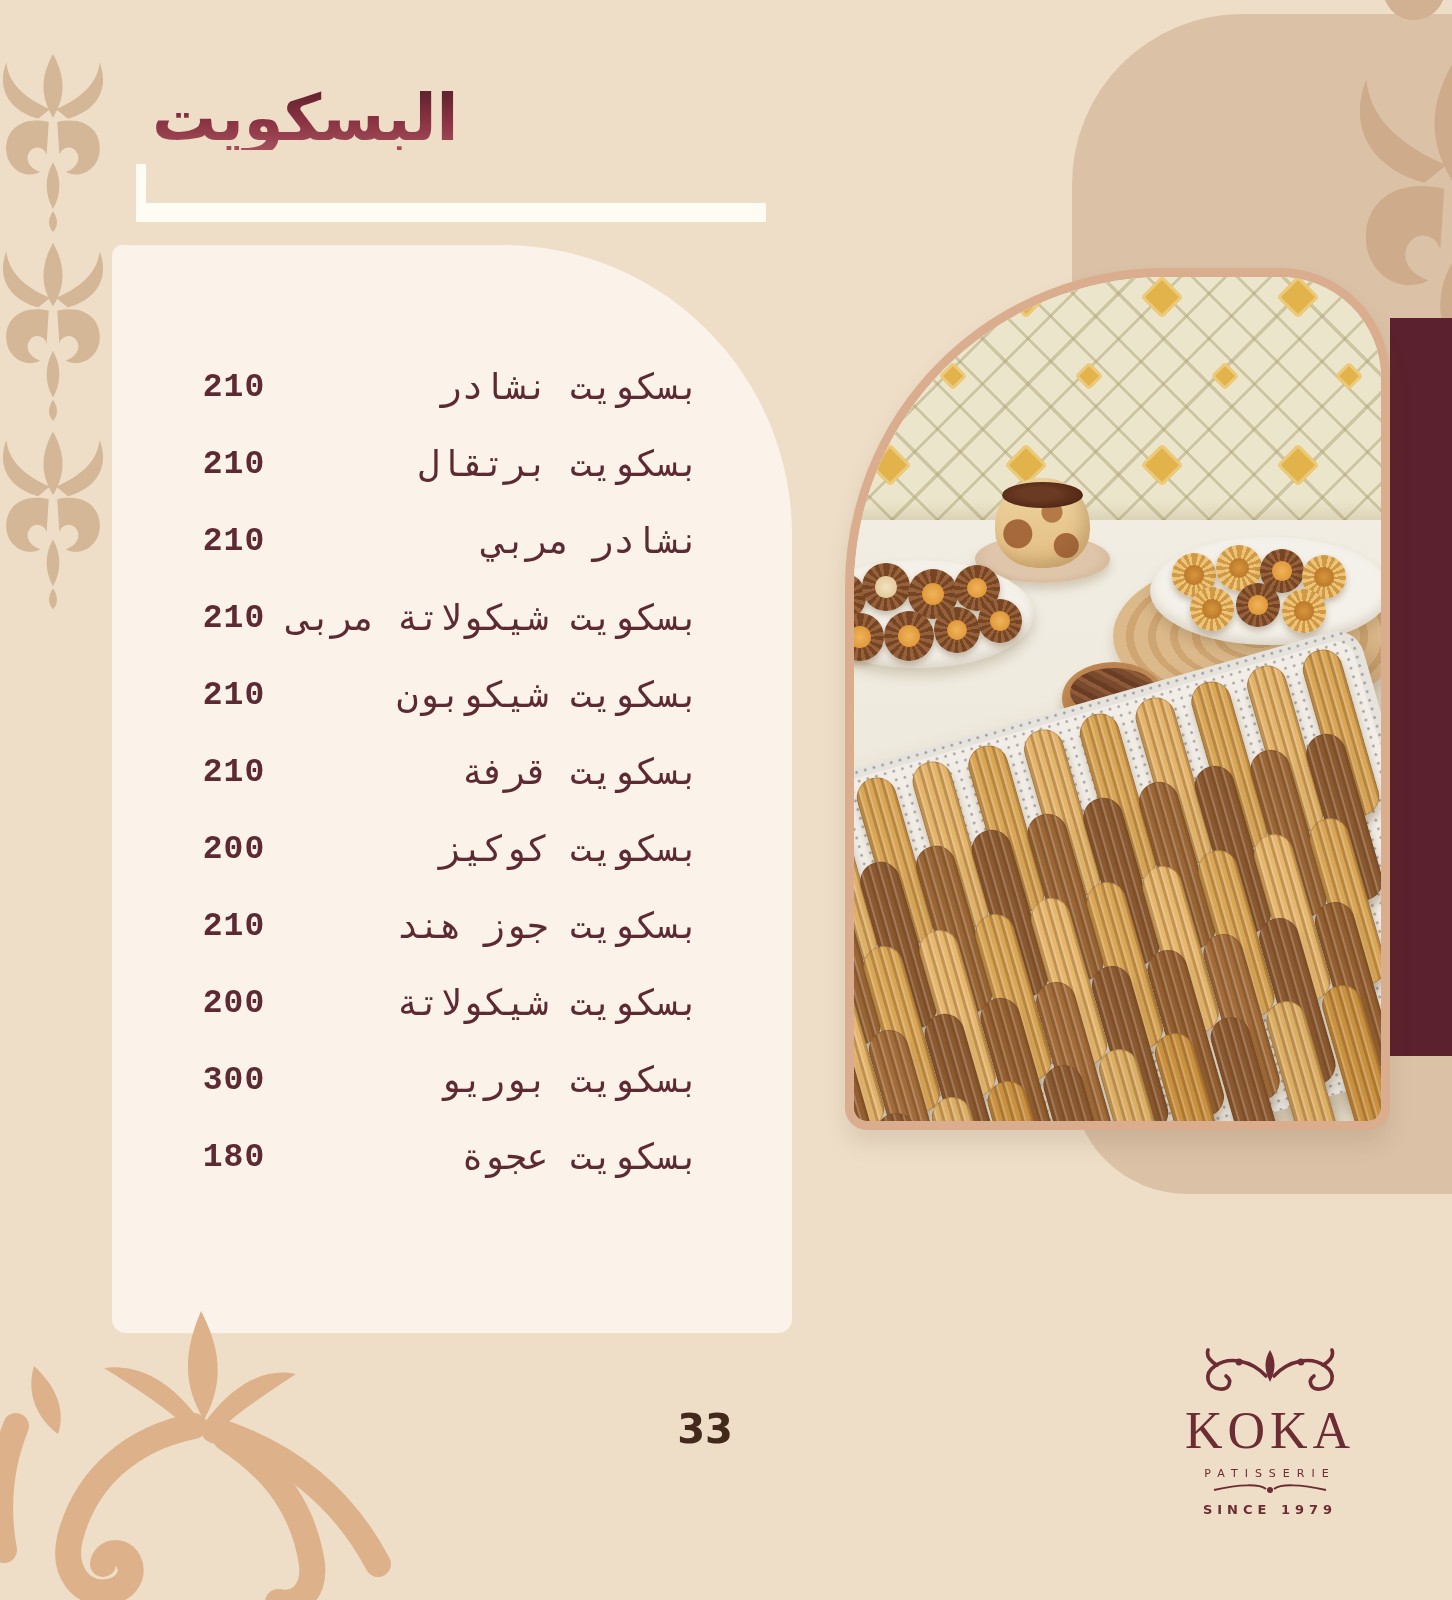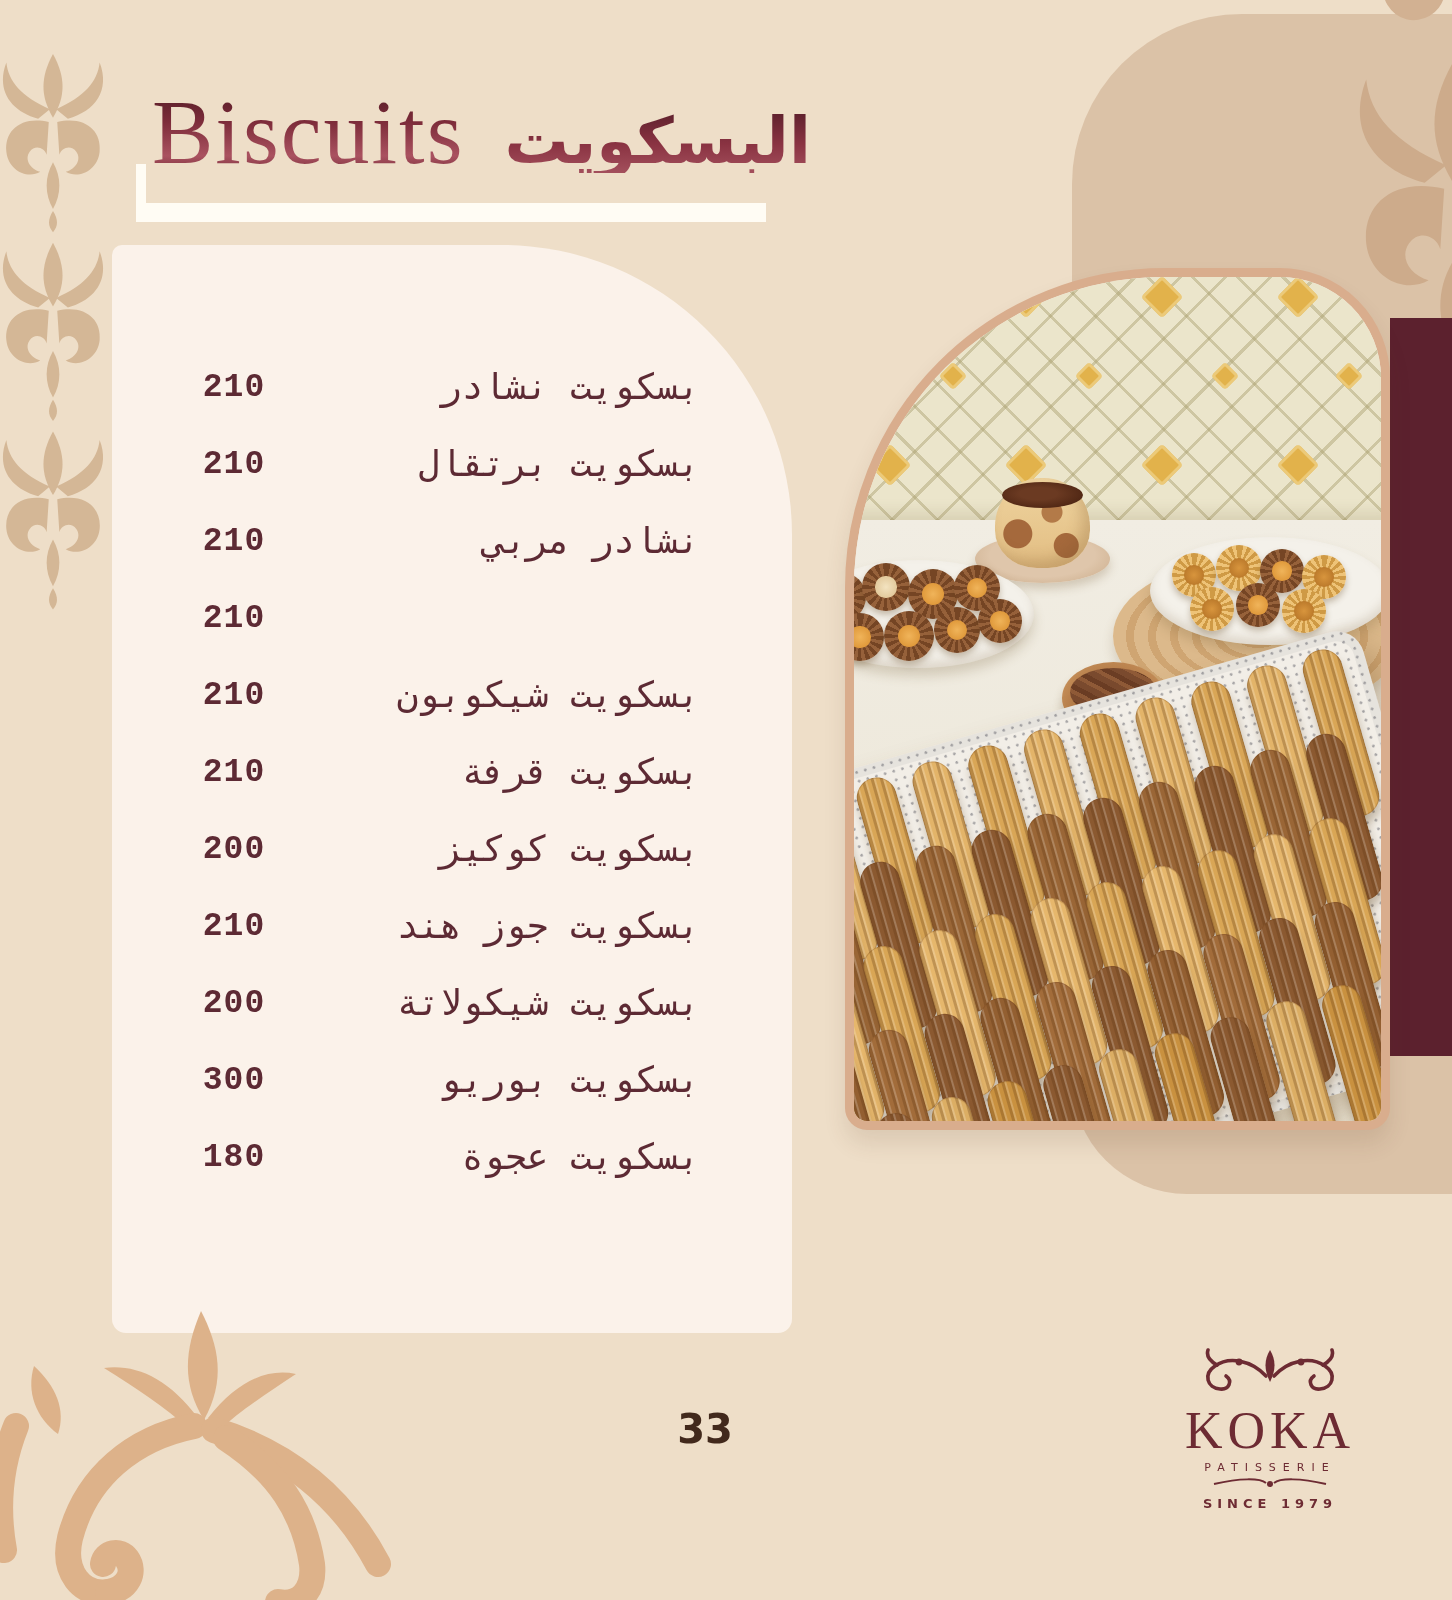--- a/index.html
+++ b/index.html
@@ -97,21 +97,21 @@
         border-radius:10px 290px 14px 14px;font-family:Liberation Mono, monospace;}
   .menu-list{position:absolute;left:0;top:104px;width:100%;}
   .menu-row{display:flex;align-items:center;height:77px;padding:0 92px 0 78px;}
   .item-price{width:88px;text-align:center;font-size:33px;font-weight:bold;color:#5d2a34;letter-spacing:1px;}
   .item-name{margin-left:auto;direction:rtl;font-size:36px;color:#5d2a34;white-space:nowrap;}
 
   
   .logo{position:absolute;left:1150px;top:1348px;width:240px;text-align:center;color:#6d2b33;}
   .logo-brand{font-family:"Liberation Serif","DejaVu Serif",serif;font-size:52px;line-height:1.05;
         letter-spacing:5px;}
-  .logo-sub{font-size:11px;letter-spacing:7px;margin-top:2px;}
+  .logo-sub{font-size:11px;letter-spacing:7px;margin-top:8px;}
   .logo-since{font-size:13px;letter-spacing:5px;font-weight:bold;margin-top:3px;}
   .page-number{position:absolute;left:660px;top:1406px;width:90px;text-align:center;
         font-size:40px;font-weight:600;color:#42291c;}
 </style>
 </head>
 <body>
 
 <div class="stage">
 
   <svg class="orn-left" width="112" height="580" viewBox="0 0 112 580">
@@ -168,21 +168,20 @@
 
     <div class="tong" style="left:351px;top:468px;width:148px;transform:rotate(-14deg)"></div>
     <div class="tong" style="left:356px;top:506px;width:142px;transform:rotate(-8deg)"></div>
 
     <div class="tray">
       <span id="fingers"><i class="finger" style="left: 74px; top: 14px; background-color: rgb(227, 180, 105);"></i><i class="finger" style="left: 132px; top: 14px; background-color: rgb(217, 166, 86);"></i><i class="finger" style="left: 190px; top: 14px; background-color: rgb(227, 180, 105);"></i><i class="finger" style="left: 248px; top: 14px; background-color: rgb(217, 166, 86);"></i><i class="finger" style="left: 306px; top: 14px; background-color: rgb(227, 180, 105);"></i><i class="finger" style="left: 364px; top: 14px; background-color: rgb(217, 166, 86);"></i><i class="finger" style="left: 422px; top: 14px; background-color: rgb(227, 180, 105);"></i><i class="finger" style="left: 480px; top: 14px; background-color: rgb(217, 166, 86);"></i><i class="finger" style="left: 538px; top: 14px; background-color: rgb(227, 180, 105);"></i><i class="finger" style="left: 596px; top: 14px; background-color: rgb(217, 166, 86);"></i><i class="finger" style="left: 54px; top: 96px; background-color: rgb(154, 102, 54);"></i><i class="finger" style="left: 112px; top: 96px; background-color: rgb(139, 89, 48);"></i><i class="finger" style="left: 170px; top: 96px; background-color: rgb(154, 102, 54);"></i><i class="finger" style="left: 228px; top: 96px; background-color: rgb(139, 89, 48);"></i><i class="finger" style="left: 286px; top: 96px; background-color: rgb(154, 102, 54);"></i><i class="finger" style="left: 344px; top: 96px; background-color: rgb(139, 89, 48);"></i><i class="finger" style="left: 402px; top: 96px; background-color: rgb(154, 102, 54);"></i><i class="finger" style="left: 460px; top: 96px; background-color: rgb(139, 89, 48);"></i><i class="finger" style="left: 518px; top: 96px; background-color: rgb(154, 102, 54);"></i><i class="finger" style="left: 576px; top: 96px; background-color: rgb(139, 89, 48);"></i><i class="finger" style="left: 34px; top: 178px; background-color: rgb(230, 183, 108);"></i><i class="finger" style="left: 92px; top: 178px; background-color: rgb(217, 166, 85);"></i><i class="finger" style="left: 150px; top: 178px; background-color: rgb(230, 183, 108);"></i><i class="finger" style="left: 208px; top: 178px; background-color: rgb(217, 166, 85);"></i><i class="finger" style="left: 266px; top: 178px; background-color: rgb(230, 183, 108);"></i><i class="finger" style="left: 324px; top: 178px; background-color: rgb(217, 166, 85);"></i><i class="finger" style="left: 382px; top: 178px; background-color: rgb(230, 183, 108);"></i><i class="finger" style="left: 440px; top: 178px; background-color: rgb(217, 166, 85);"></i><i class="finger" style="left: 498px; top: 178px; background-color: rgb(230, 183, 108);"></i><i class="finger" style="left: 556px; top: 178px; background-color: rgb(217, 166, 85);"></i><i class="finger" style="left: 16px; top: 260px; background-color: rgb(147, 95, 49);"></i><i class="finger" style="left: 74px; top: 260px; background-color: rgb(162, 108, 58);"></i><i class="finger" style="left: 132px; top: 260px; background-color: rgb(139, 89, 48);"></i><i class="finger" style="left: 190px; top: 260px; background-color: rgb(147, 95, 49);"></i><i class="finger" style="left: 248px; top: 260px; background-color: rgb(162, 108, 58);"></i><i class="finger" style="left: 306px; top: 260px; background-color: rgb(139, 89, 48);"></i><i class="finger" style="left: 364px; top: 260px; background-color: rgb(147, 95, 49);"></i><i class="finger" style="left: 422px; top: 260px; background-color: rgb(162, 108, 58);"></i><i class="finger" style="left: 480px; top: 260px; background-color: rgb(139, 89, 48);"></i><i class="finger" style="left: 538px; top: 260px; background-color: rgb(147, 95, 49);"></i><i class="finger" style="left: 0px; top: 342px; background-color: rgb(201, 145, 63);"></i><i class="finger" style="left: 58px; top: 342px; background-color: rgb(139, 89, 48);"></i><i class="finger" style="left: 116px; top: 342px; background-color: rgb(220, 174, 100);"></i><i class="finger" style="left: 174px; top: 342px; background-color: rgb(201, 145, 63);"></i><i class="finger" style="left: 232px; top: 342px; background-color: rgb(139, 89, 48);"></i><i class="finger" style="left: 290px; top: 342px; background-color: rgb(220, 174, 100);"></i><i class="finger" style="left: 348px; top: 342px; background-color: rgb(201, 145, 63);"></i><i class="finger" style="left: 406px; top: 342px; background-color: rgb(139, 89, 48);"></i><i class="finger" style="left: 464px; top: 342px; background-color: rgb(220, 174, 100);"></i><i class="finger" style="left: 522px; top: 342px; background-color: rgb(201, 145, 63);"></i></span>
     </div>
   </div>
 
   <div class="title-group">
-    <div class="title-en">Biscuits</div>
     <div class="title-ar">البسكويت</div>
   </div>
   <div class="title-underline"></div>
 
   <div class="card">
     <div class="menu-list">
     <div class="menu-row">
       <div class="item-price">210</div>
       <div class="item-name">بسكويت نشادر</div>
     </div>
@@ -192,20 +191,21 @@
       <div class="item-name">بسكويت برتقال</div>
     </div>
 
     <div class="menu-row">
       <div class="item-price">210</div>
       <div class="item-name">نشادر مربي</div>
     </div>
 
     <div class="menu-row">
       <div class="item-price">210</div>
+      <div class="item-name">بسكويت شيكولاتة مربى</div>
     </div>
 
     <div class="menu-row">
       <div class="item-price">210</div>
       <div class="item-name">بسكويت شيكوبون</div>
     </div>
 
     <div class="menu-row">
       <div class="item-price">210</div>
       <div class="item-name">بسكويت قرفة</div>

